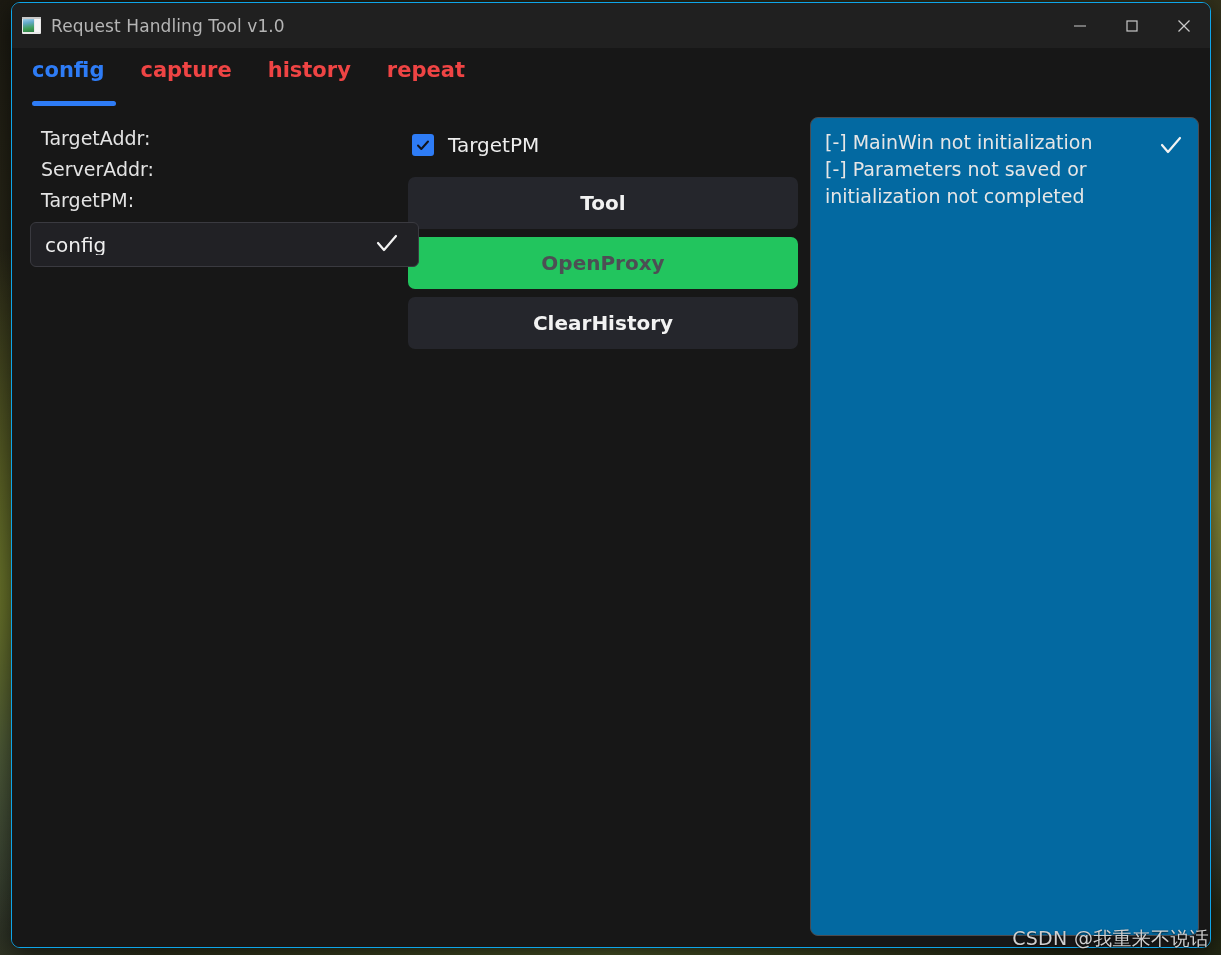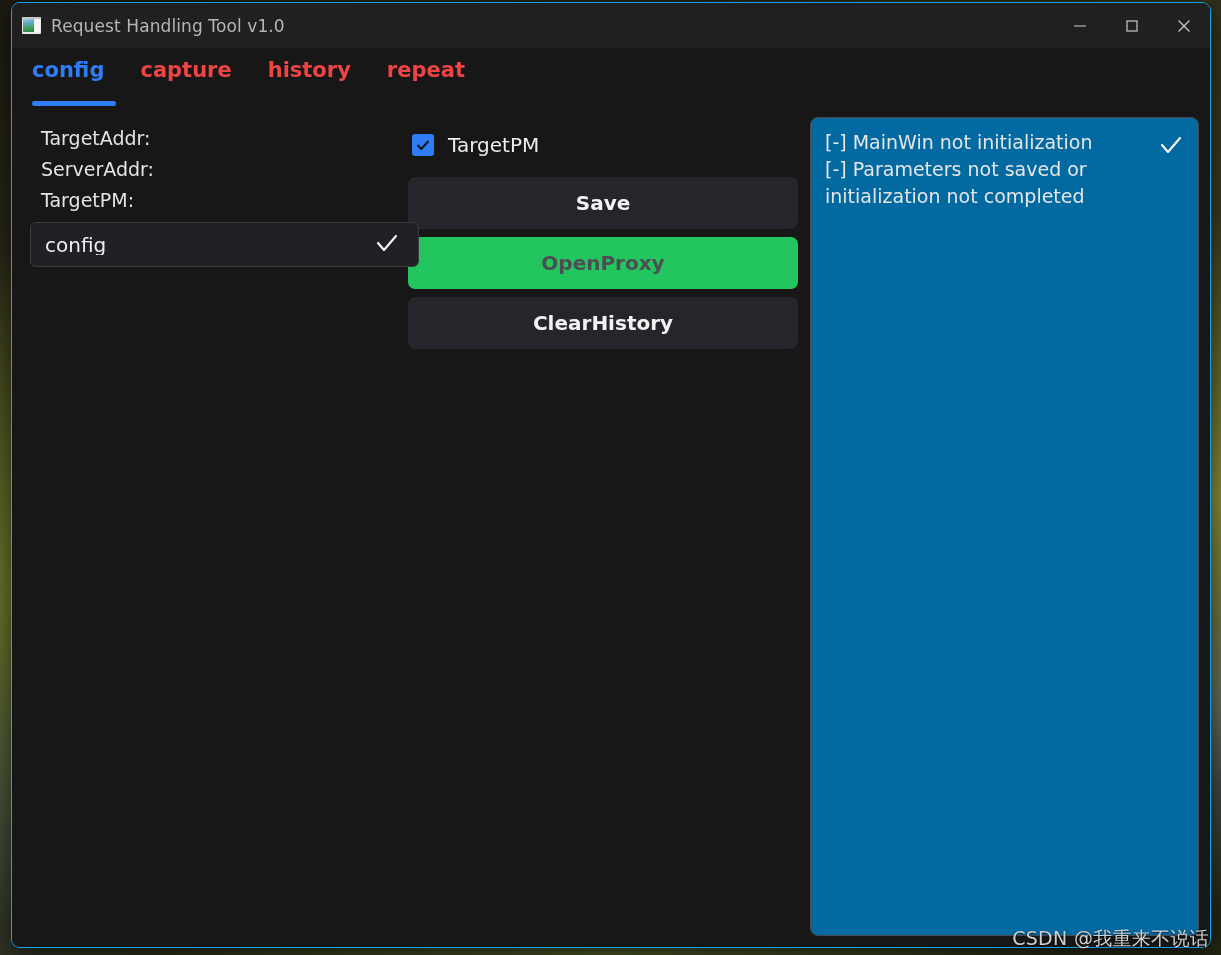--- a/index.html
+++ b/index.html
@@ -345,21 +345,21 @@
 
       <div class="checkrow">
         <span class="checkbox">
           <svg width="16" height="16" viewBox="0 0 16 16">
             <polyline points="3,8.5 6.3,12 13,4.5" fill="none" stroke="#12131a" stroke-width="2" stroke-linecap="round" stroke-linejoin="round"></polyline>
           </svg>
         </span>
         <span class="check-label">TargetPM</span>
       </div>
 
-      <div class="btn">Save</div>
+      <div class="btn">Tool</div>
       <div class="btn disabled">OpenProxy</div>
       <div class="btn">ClearHistory</div>
 
     </div>
 
     <div class="col-log">
       <div class="log-panel">
         <div class="log-line">[-] MainWin not initialization</div>
         <div class="log-line">[-] Parameters not saved or initialization not completed</div>
         <span class="log-check">

